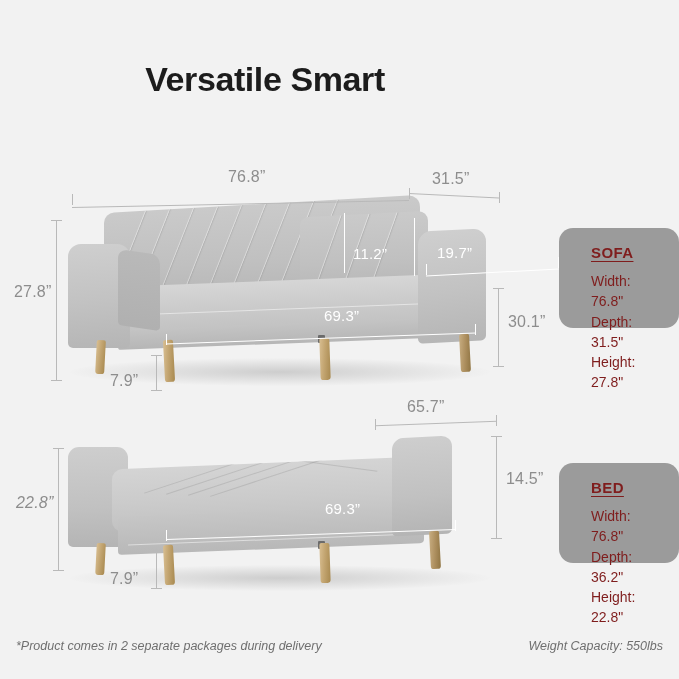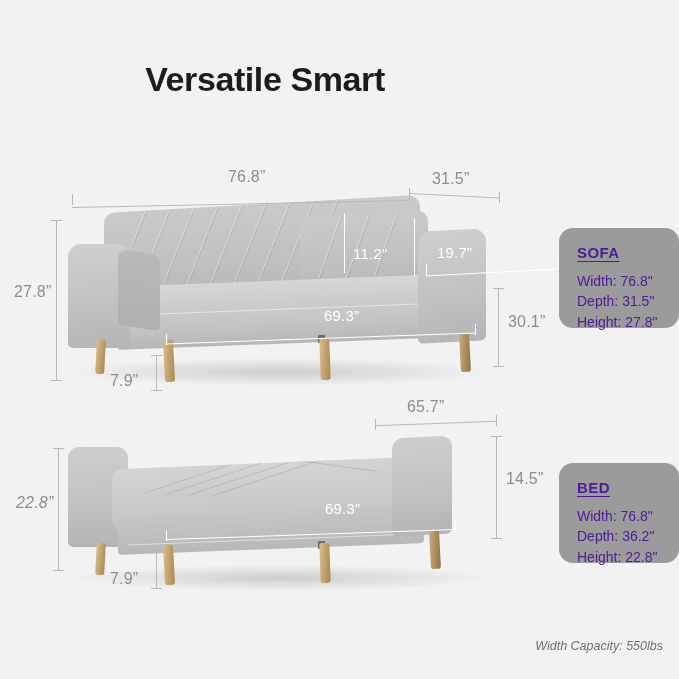--- a/index.html
+++ b/index.html
@@ -41,22 +41,22 @@
   .tick{position:absolute;background:#b9b9b9;}
   .tick.v{width:1px;height:11px;}
   .tick.h{height:1px;width:11px;}
   .tick.w{background:#ffffff;}
 
   
   .card{
     position:absolute;
     background:#9b9b9b;
     border-radius:14px;
-    color:#4c1d95;
-    padding:16px 16px 18px 18px;
+    color:#7f1d1d;
+    padding:16px 16px 18px 32px;
     box-sizing:border-box;
   }
   .card .ttl{
     font-size:15px;font-weight:700;letter-spacing:.4px;
     text-decoration:underline;text-underline-offset:3px;
     margin-bottom:10px;
   }
   .card .row{font-size:14px;line-height:1.45;}
 
   
@@ -280,15 +280,16 @@
   <div class="tick v w" style="left:166px;top:530px;"></div>
   <div class="tick v w" style="left:455px;top:520px;"></div>
 
   <div class="card" style="left:559px;top:463px;width:120px;height:100px;">
     <div class="ttl">BED</div>
     <div class="row">Width: 76.8"</div>
     <div class="row">Depth: 36.2"</div>
     <div class="row">Height: 22.8"</div>
   </div>
 
-  <div class="foot right">Width Capacity: 550lbs</div>
+  <div class="foot left">*Product comes in 2 separate packages during delivery</div>
+  <div class="foot right">Weight Capacity: 550lbs</div>
 
 </div>
 
 </body></html>

